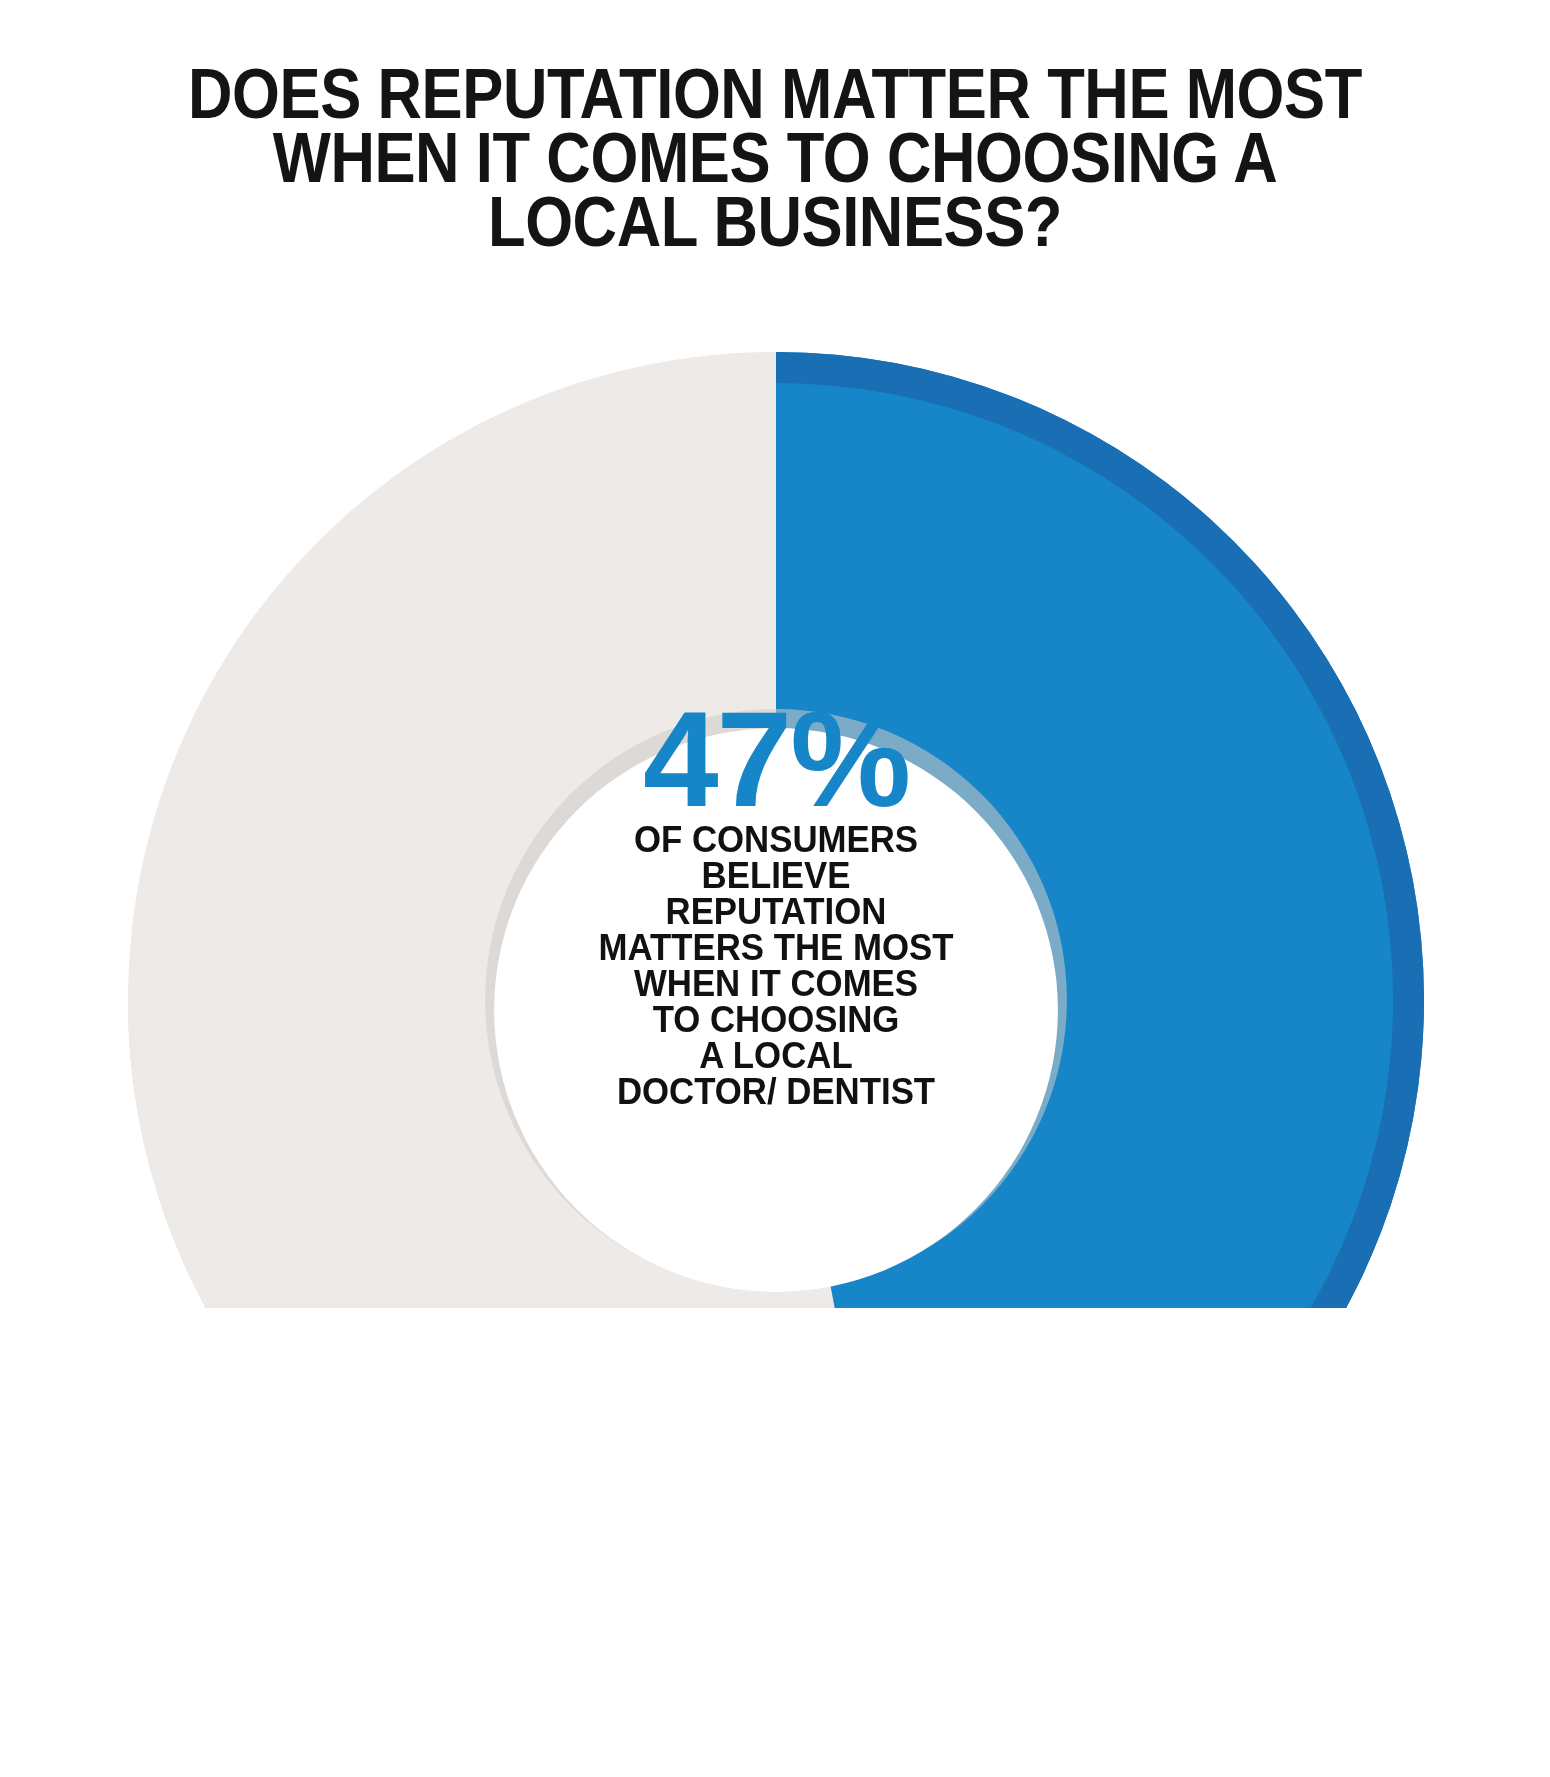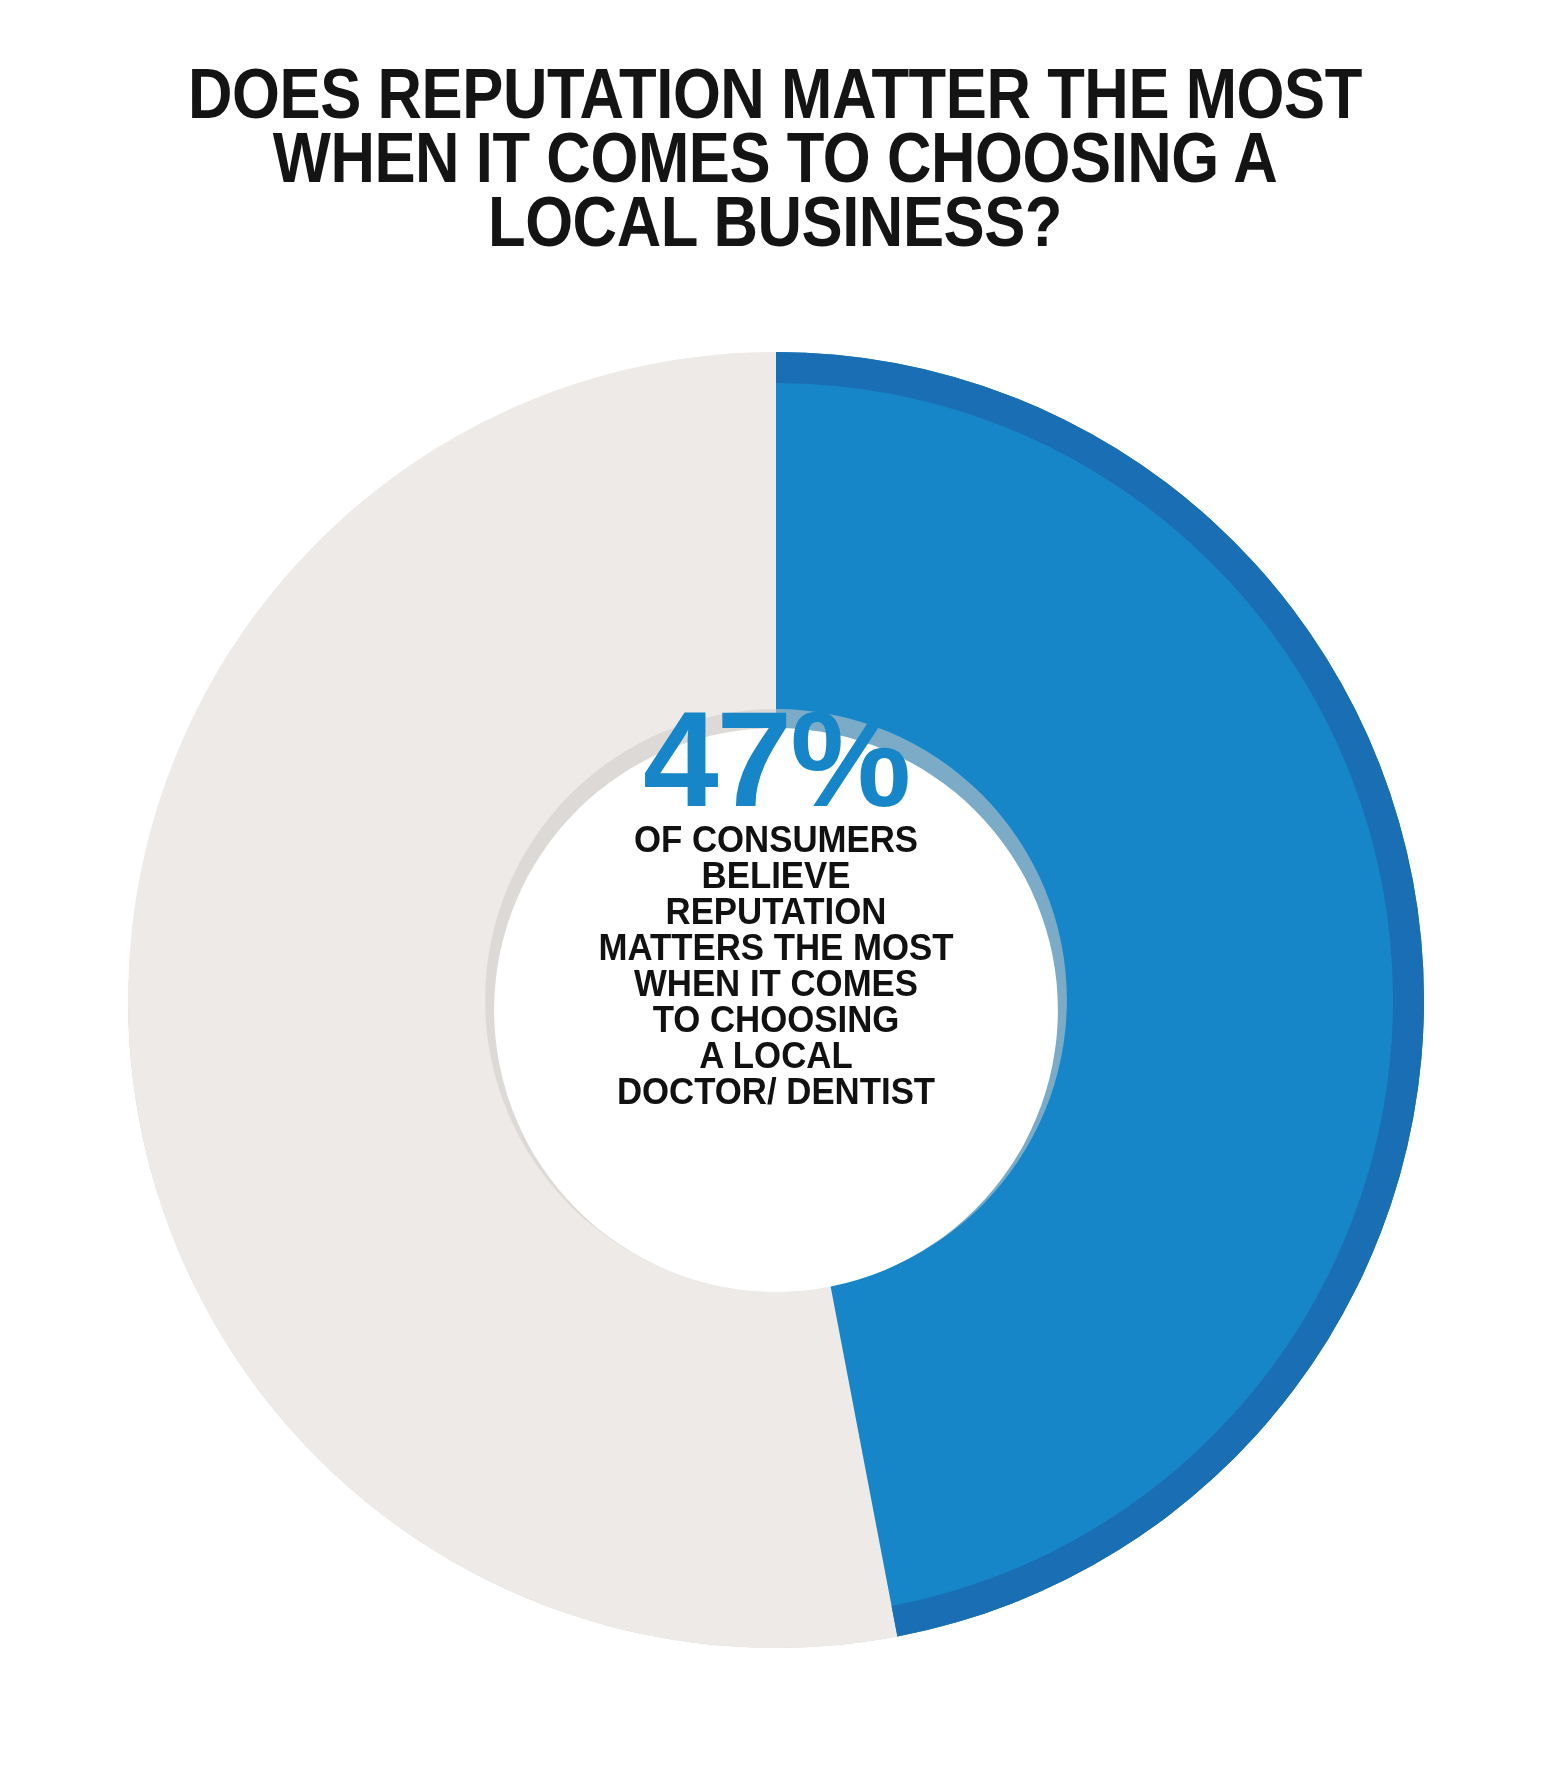--- a/index.html
+++ b/index.html
@@ -8,21 +8,21 @@
     padding: 0;
     background: #ffffff;
   }
   body {
     font-family: "Liberation Sans", sans-serif;
     -webkit-font-smoothing: antialiased;
   }
   #page {
     position: relative;
     width: 1550px;
-    height: 1777px;
+    height: 1308px;
     background: #ffffff;
     overflow: hidden;
   }
 
   
   #chart-title {
     position: absolute;
     left: 0;
     top: 62px;
     width: 1550px;

